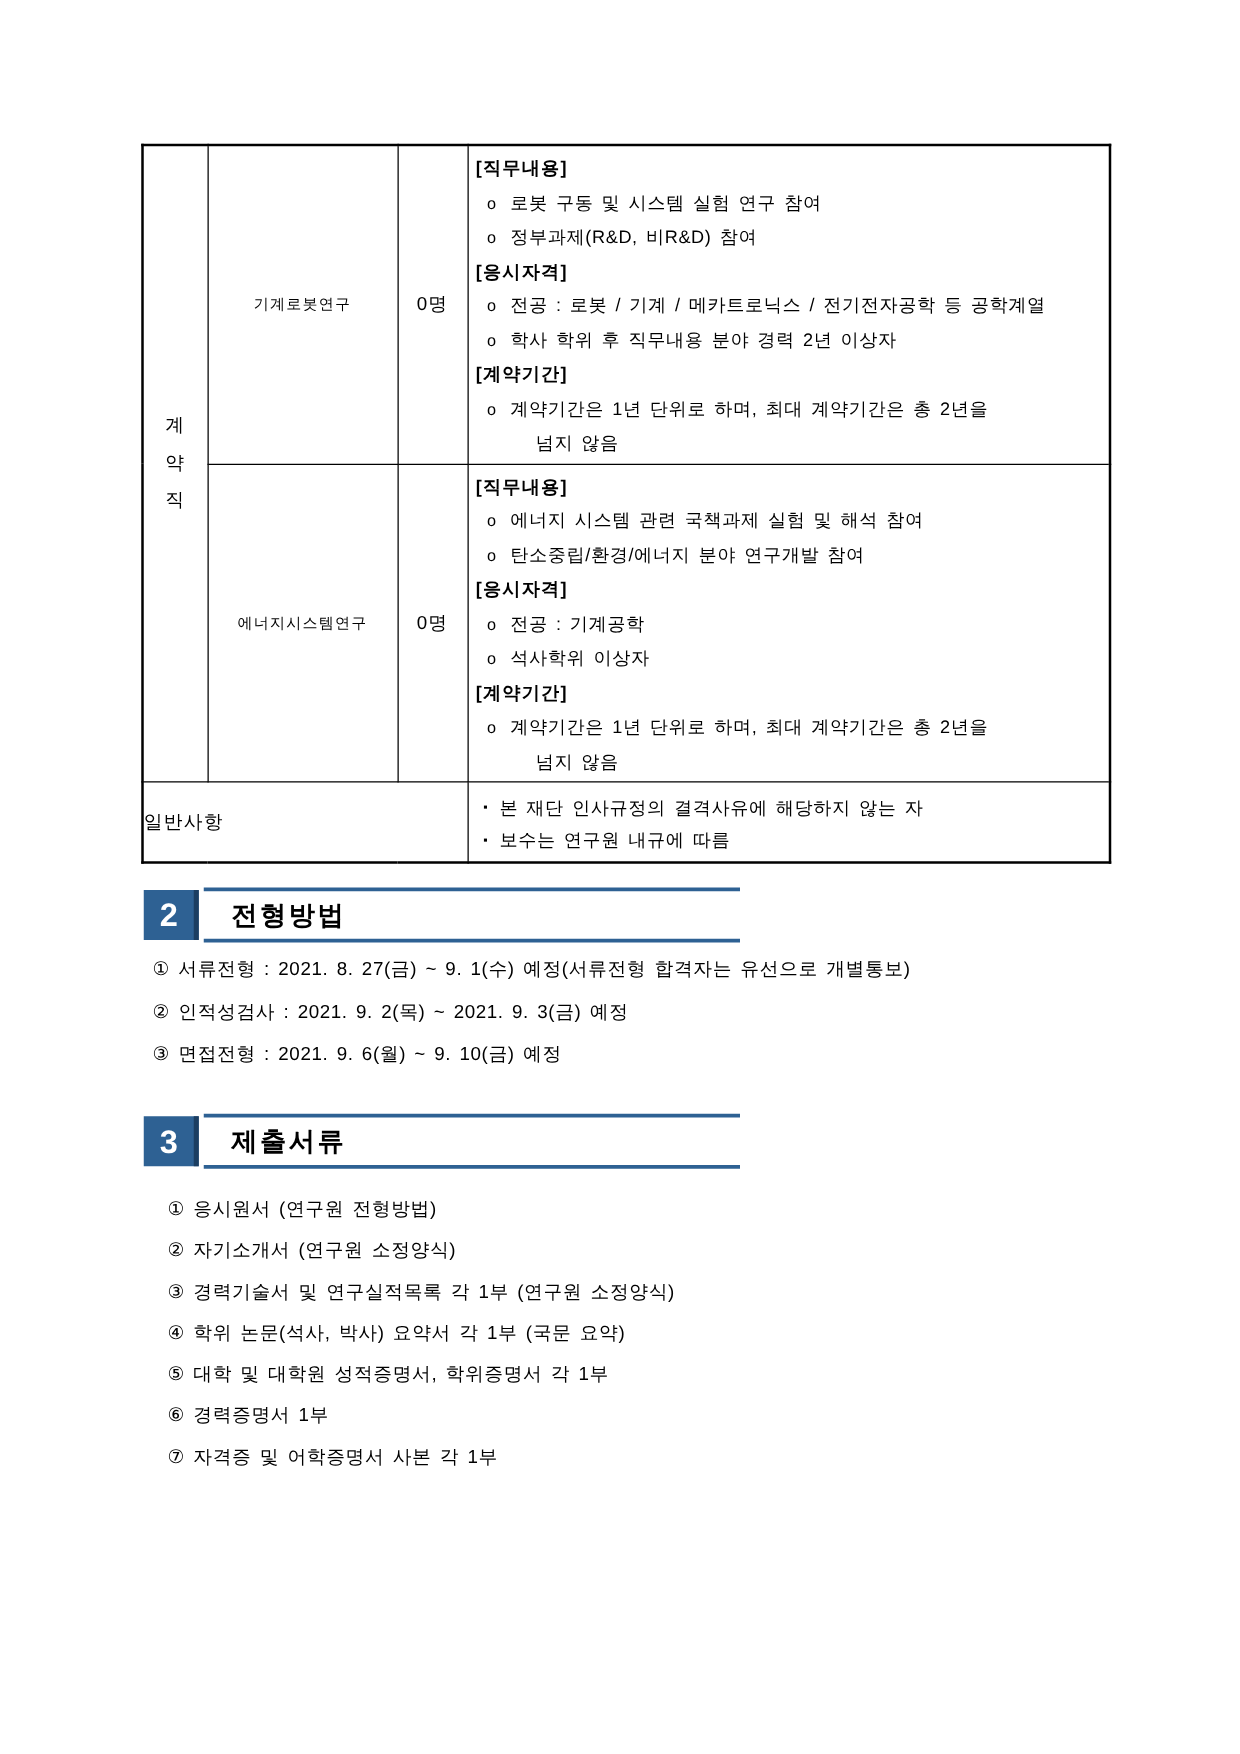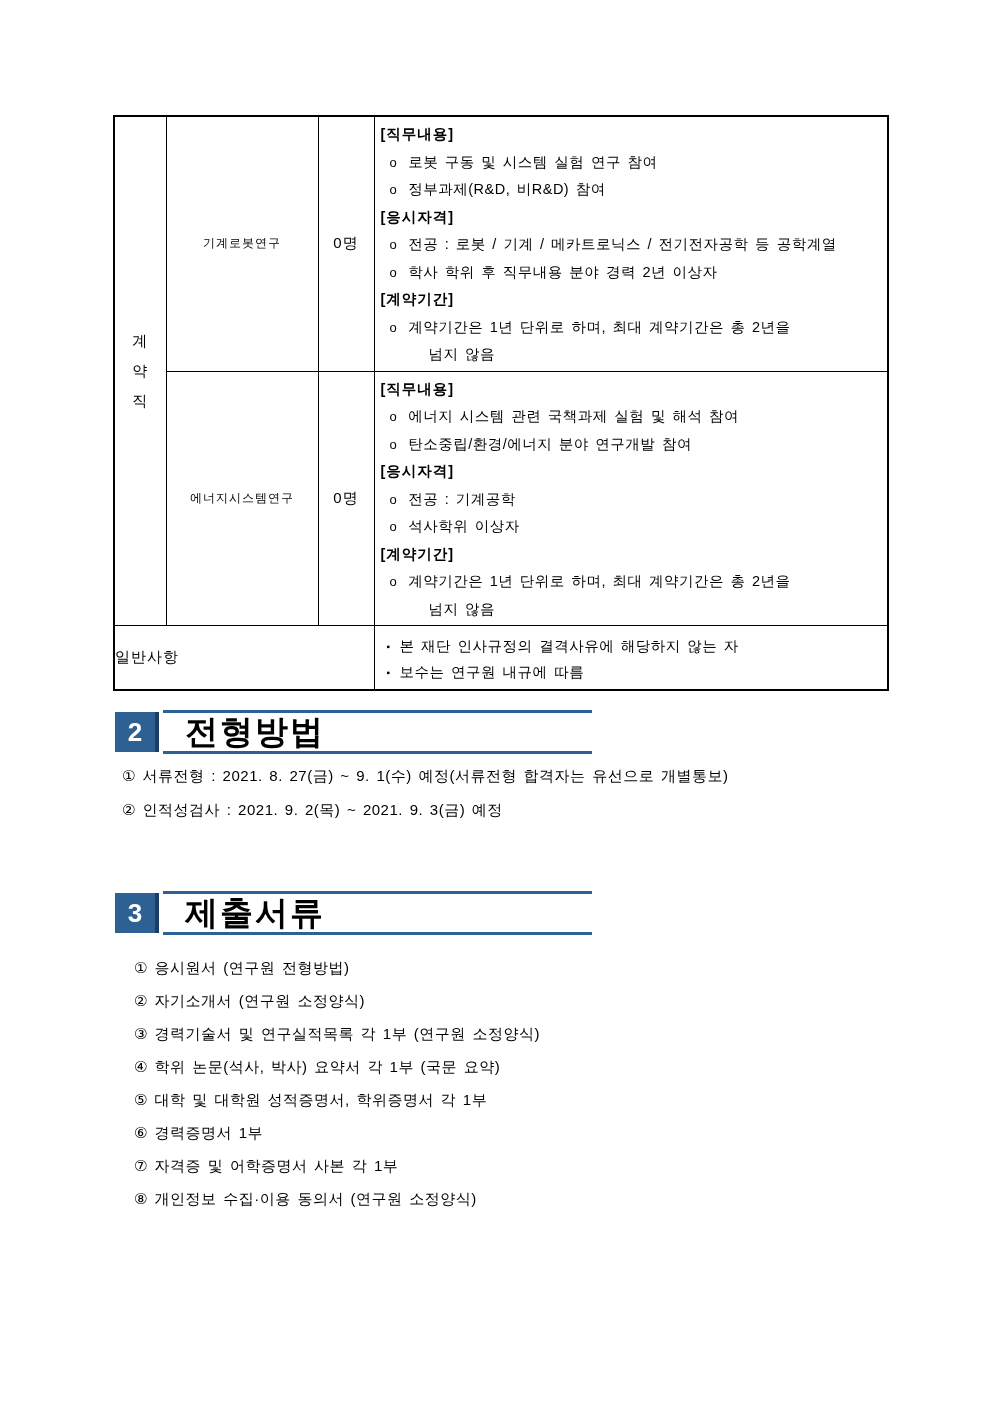--- a/index.html
+++ b/index.html
@@ -45,21 +45,21 @@
   .sec-num {
     width:44px; height:40px; background:#2e6193; border-right:4px solid #1c3e61;
     color:#ffffff; font-size:26px; font-weight:bold; text-align:center; line-height:40px;
     margin-left:2px; flex:0 0 auto;
   }
   .sec-title-wrap {
     flex:1 1 auto; margin-left:4px; height:44px;
     border-top:3px solid #2e6193; border-bottom:3px solid #2e6193;
     display:flex; align-items:center; padding-left:22px;
   }
-  .sec-title { font-size:33px; font-weight:800; letter-spacing:2px; color:#000000; }
+  .sec-title { font-size:21px; font-weight:800; letter-spacing:2px; color:#000000; }
 
   
   .sec-items { position:absolute; list-style:none; width:830px; }
   .sec-items li { font-size:15px; line-height:20px; letter-spacing:0.5px; word-spacing:2px; white-space:nowrap;margin-left:12px; }
   .sec-items.items-2 { left:110px; top:766px; }
   .sec-items.items-2 li { margin-bottom:14px; }
   .sec-items.items-3 { left:122px; top:958px; }
   .sec-items.items-3 li { margin-bottom:13px; }
 </style>
 </head>
@@ -176,32 +176,32 @@
 
   <div class="sec-header pos-2">
     <div class="sec-num">2</div>
     <div class="sec-title-wrap">
       <div class="sec-title">전형방법</div>
     </div>
   </div>
   <ul class="sec-items items-2">
       <li>① 서류전형 : 2021. 8. 27(금) ~ 9. 1(수) 예정(서류전형 합격자는 유선으로 개별통보)</li>
       <li>② 인적성검사 : 2021. 9. 2(목) ~ 2021. 9. 3(금) 예정</li>
+      <li>③ 면접전형 : 2021. 9. 6(월) ~ 9. 10(금) 예정</li>
     </ul>
 
   <div class="sec-header pos-3">
     <div class="sec-num">3</div>
     <div class="sec-title-wrap">
       <div class="sec-title">제출서류</div>
     </div>
   </div>
   <ul class="sec-items items-3">
       <li>① 응시원서 (연구원 전형방법)</li>
       <li>② 자기소개서 (연구원 소정양식)</li>
       <li>③ 경력기술서 및 연구실적목록 각 1부 (연구원 소정양식)</li>
       <li>④ 학위 논문(석사, 박사) 요약서 각 1부 (국문 요약)</li>
       <li>⑤ 대학 및 대학원 성적증명서, 학위증명서 각 1부</li>
       <li>⑥ 경력증명서 1부</li>
       <li>⑦ 자격증 및 어학증명서 사본 각 1부</li>
-      <li>⑧ 개인정보 수집·이용 동의서 (연구원 소정양식)</li>
     </ul>
 
 </div>
 
 </body></html>

